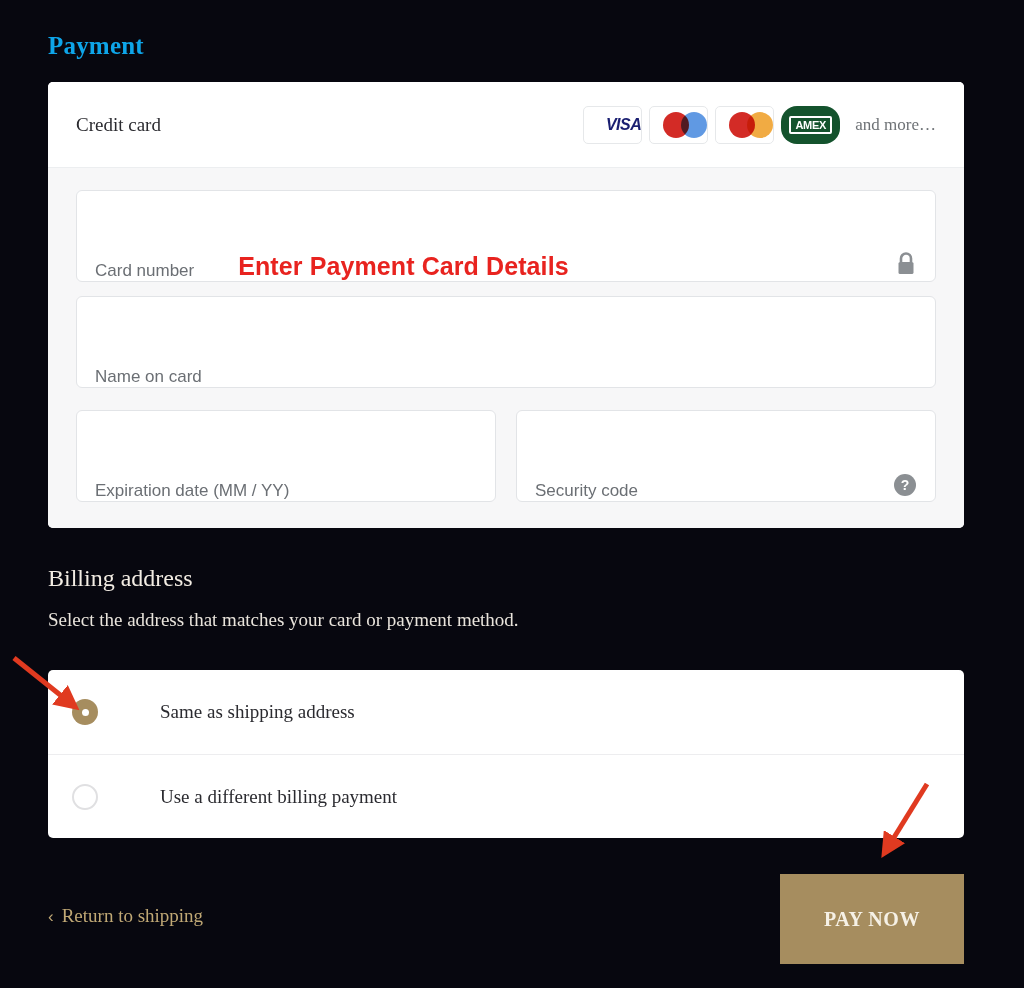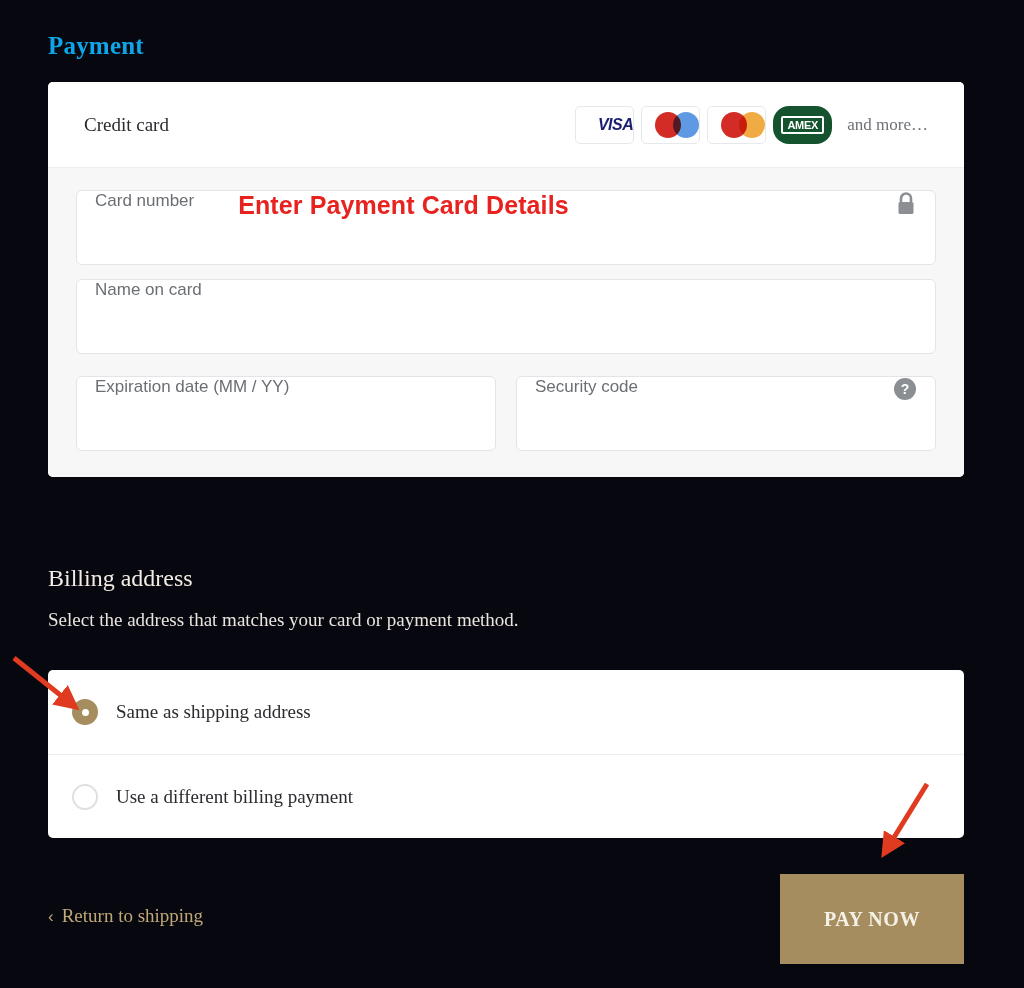--- a/index.html
+++ b/index.html
@@ -31,21 +31,21 @@
     left: 48px; top: 82px;
     width: 916px;
     background: #ffffff;
     border-radius: 5px;
     overflow: hidden;
   }
   .pay-head {
     height: 86px;
     display: flex;
     align-items: center;
-    padding: 0 36px;
+    padding: 0 28px;
     background: #ffffff;
     border-bottom: 1px solid #eceef0;
   }
   .pay-head-label {
     font-size: 19px;
     color: #2b2b30;
     font-family: "Liberation Serif", serif;
   }
   .brands {
     margin-left: auto;
@@ -105,23 +105,23 @@
 
   
   .pay-body {
     background: #f7f7f8;
     padding: 22px 28px 26px 28px;
   }
   .field {
     background: #ffffff;
     border: 1px solid #e2e4e7;
     border-radius: 6px;
-    height: 75px;
-    display: flex;
-    align-items: flex-start;
+    height: 92px;
+    display: flex;
+    align-items: flex-end;
     padding: 0 18px;
     position: relative;
   }
   .field + .field { margin-top: 14px; }
   .field-ph {
     font-family: "Liberation Sans", sans-serif;
     font-size: 17px;
     color: #6b6f74;
   }
   .annot-red {
@@ -157,20 +157,21 @@
     width: 916px;
     background: #ffffff;
     border-radius: 5px;
     overflow: hidden;
   }
   .radio-row {
     height: 84px;
     display: flex;
     align-items: center;
     padding: 14px 24px;
+    gap: 44px;
   }
   .radio-row + .radio-row { border-top: 1px solid #ededef; }
   .radio {
     width: 26px; height: 26px;
     border-radius: 50%;
     flex: none;
     margin-right: 18px;
     display: flex; align-items: center; justify-content: center;
   }
   .radio.on { background: #a68d5f; }

